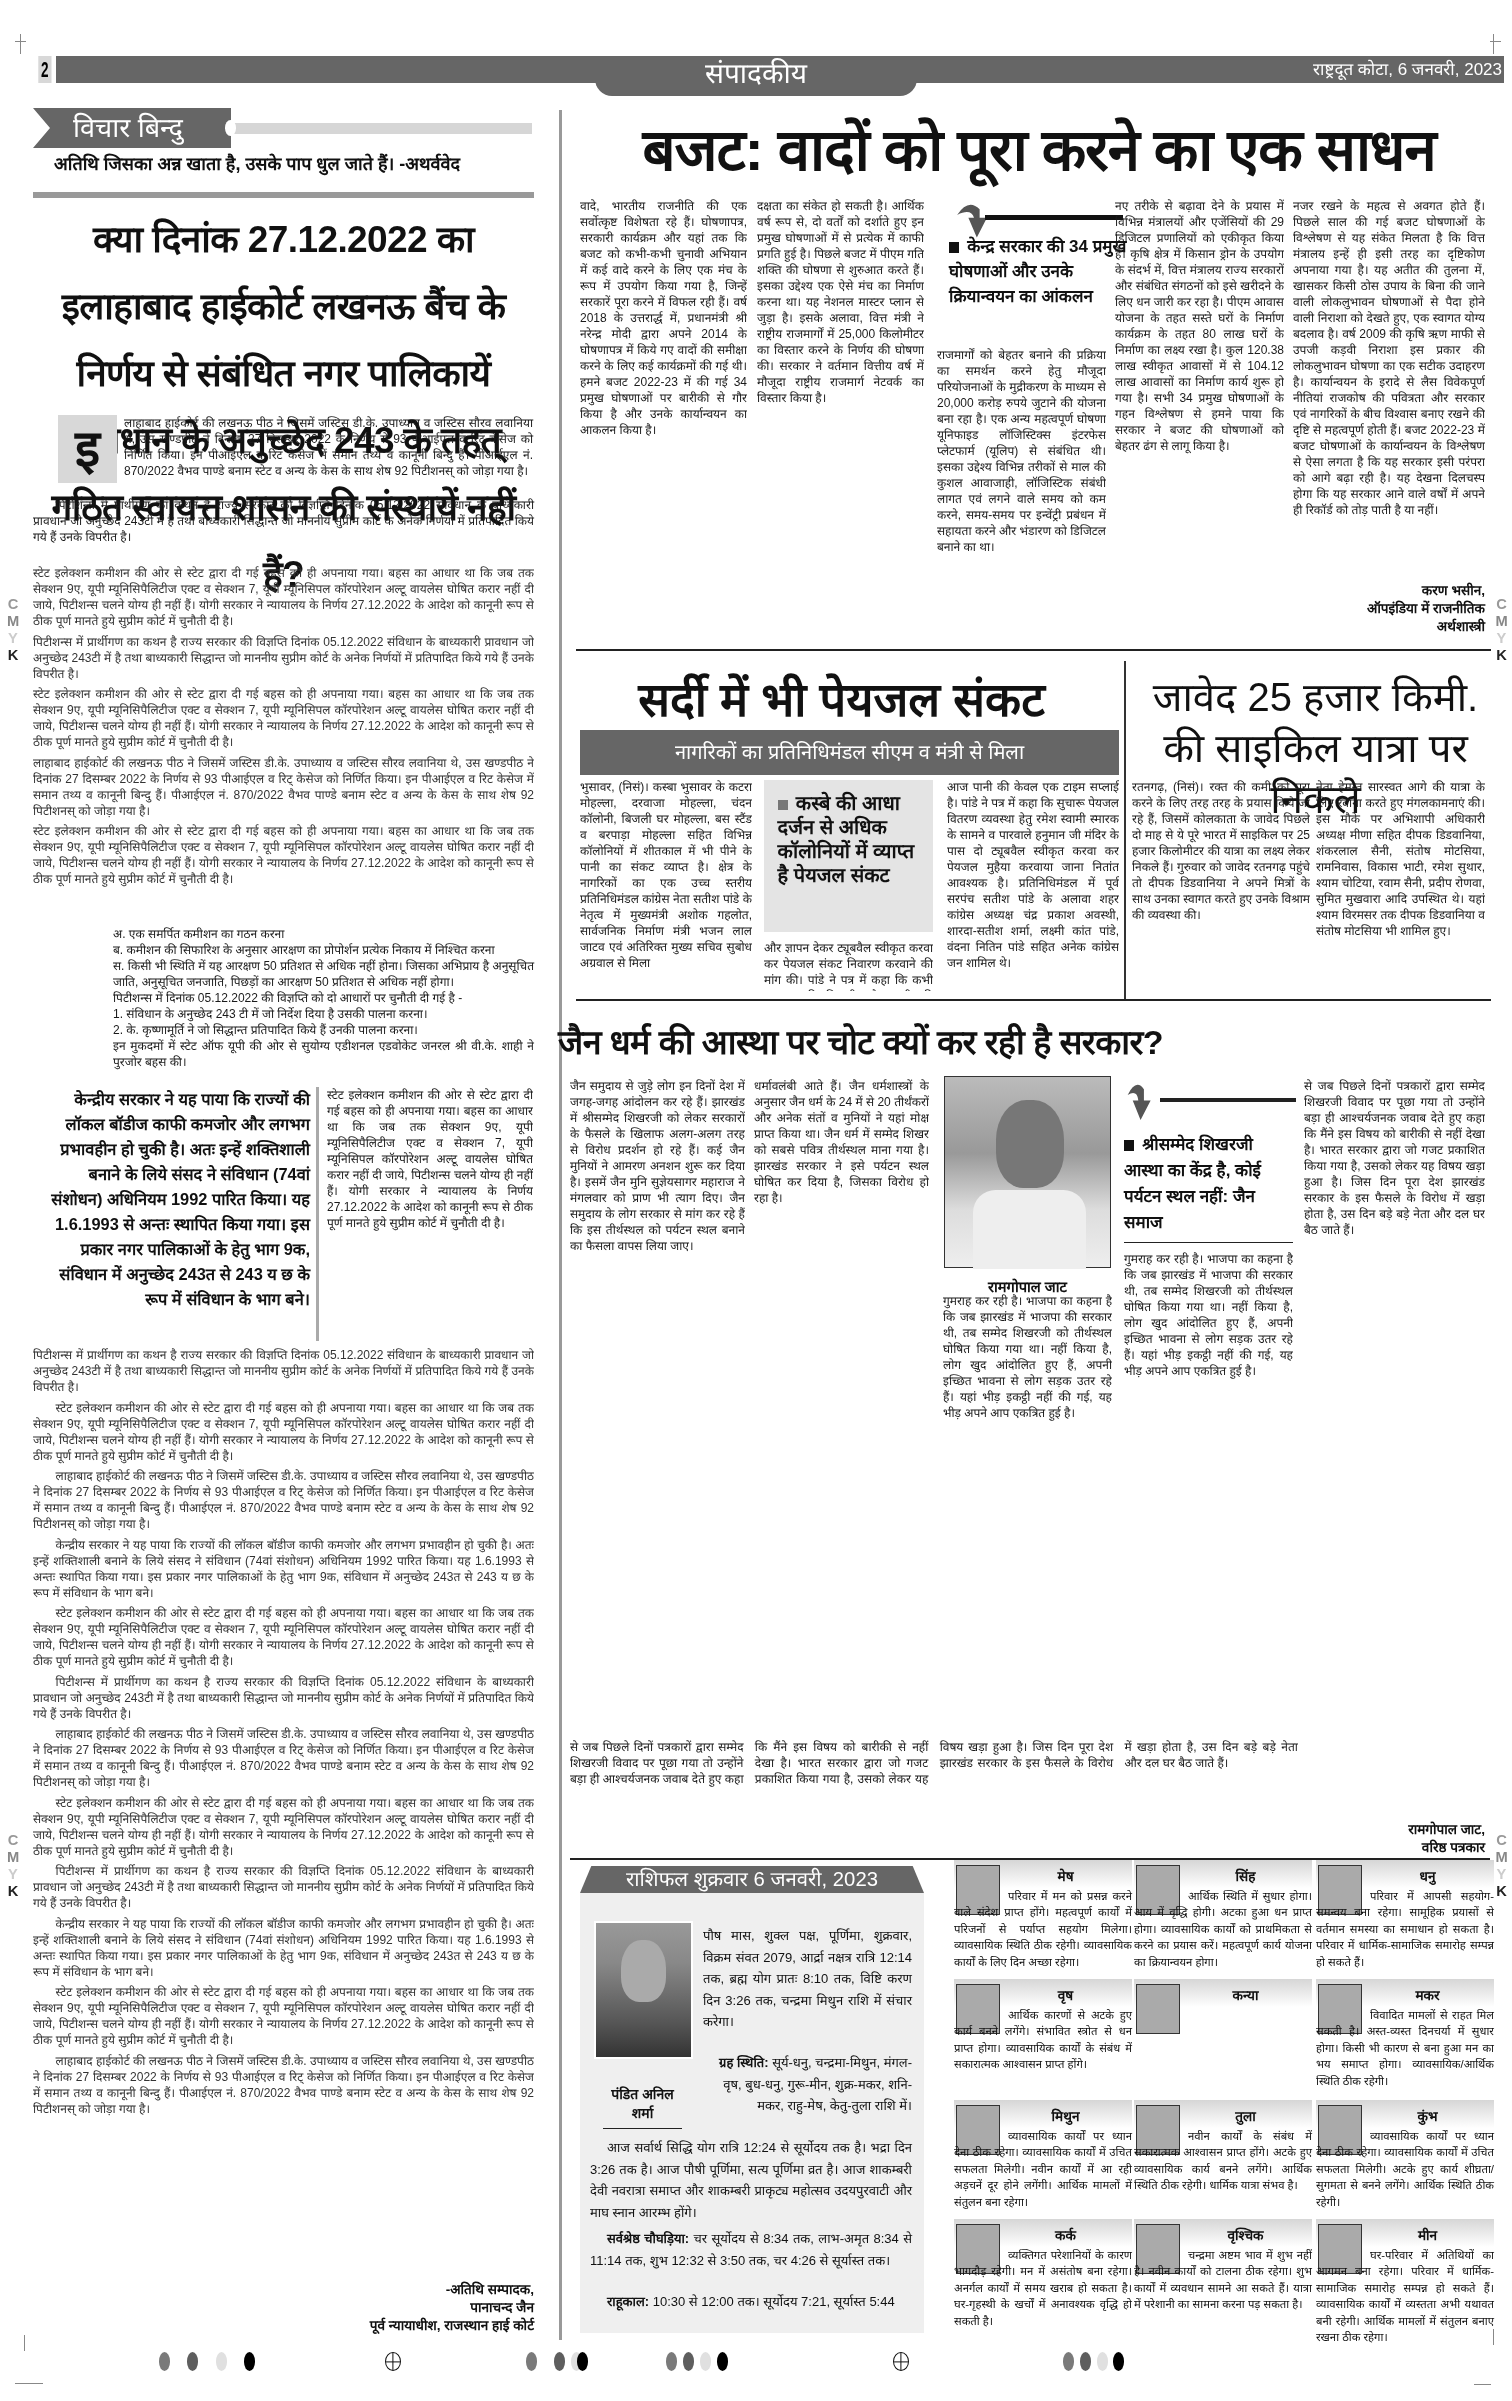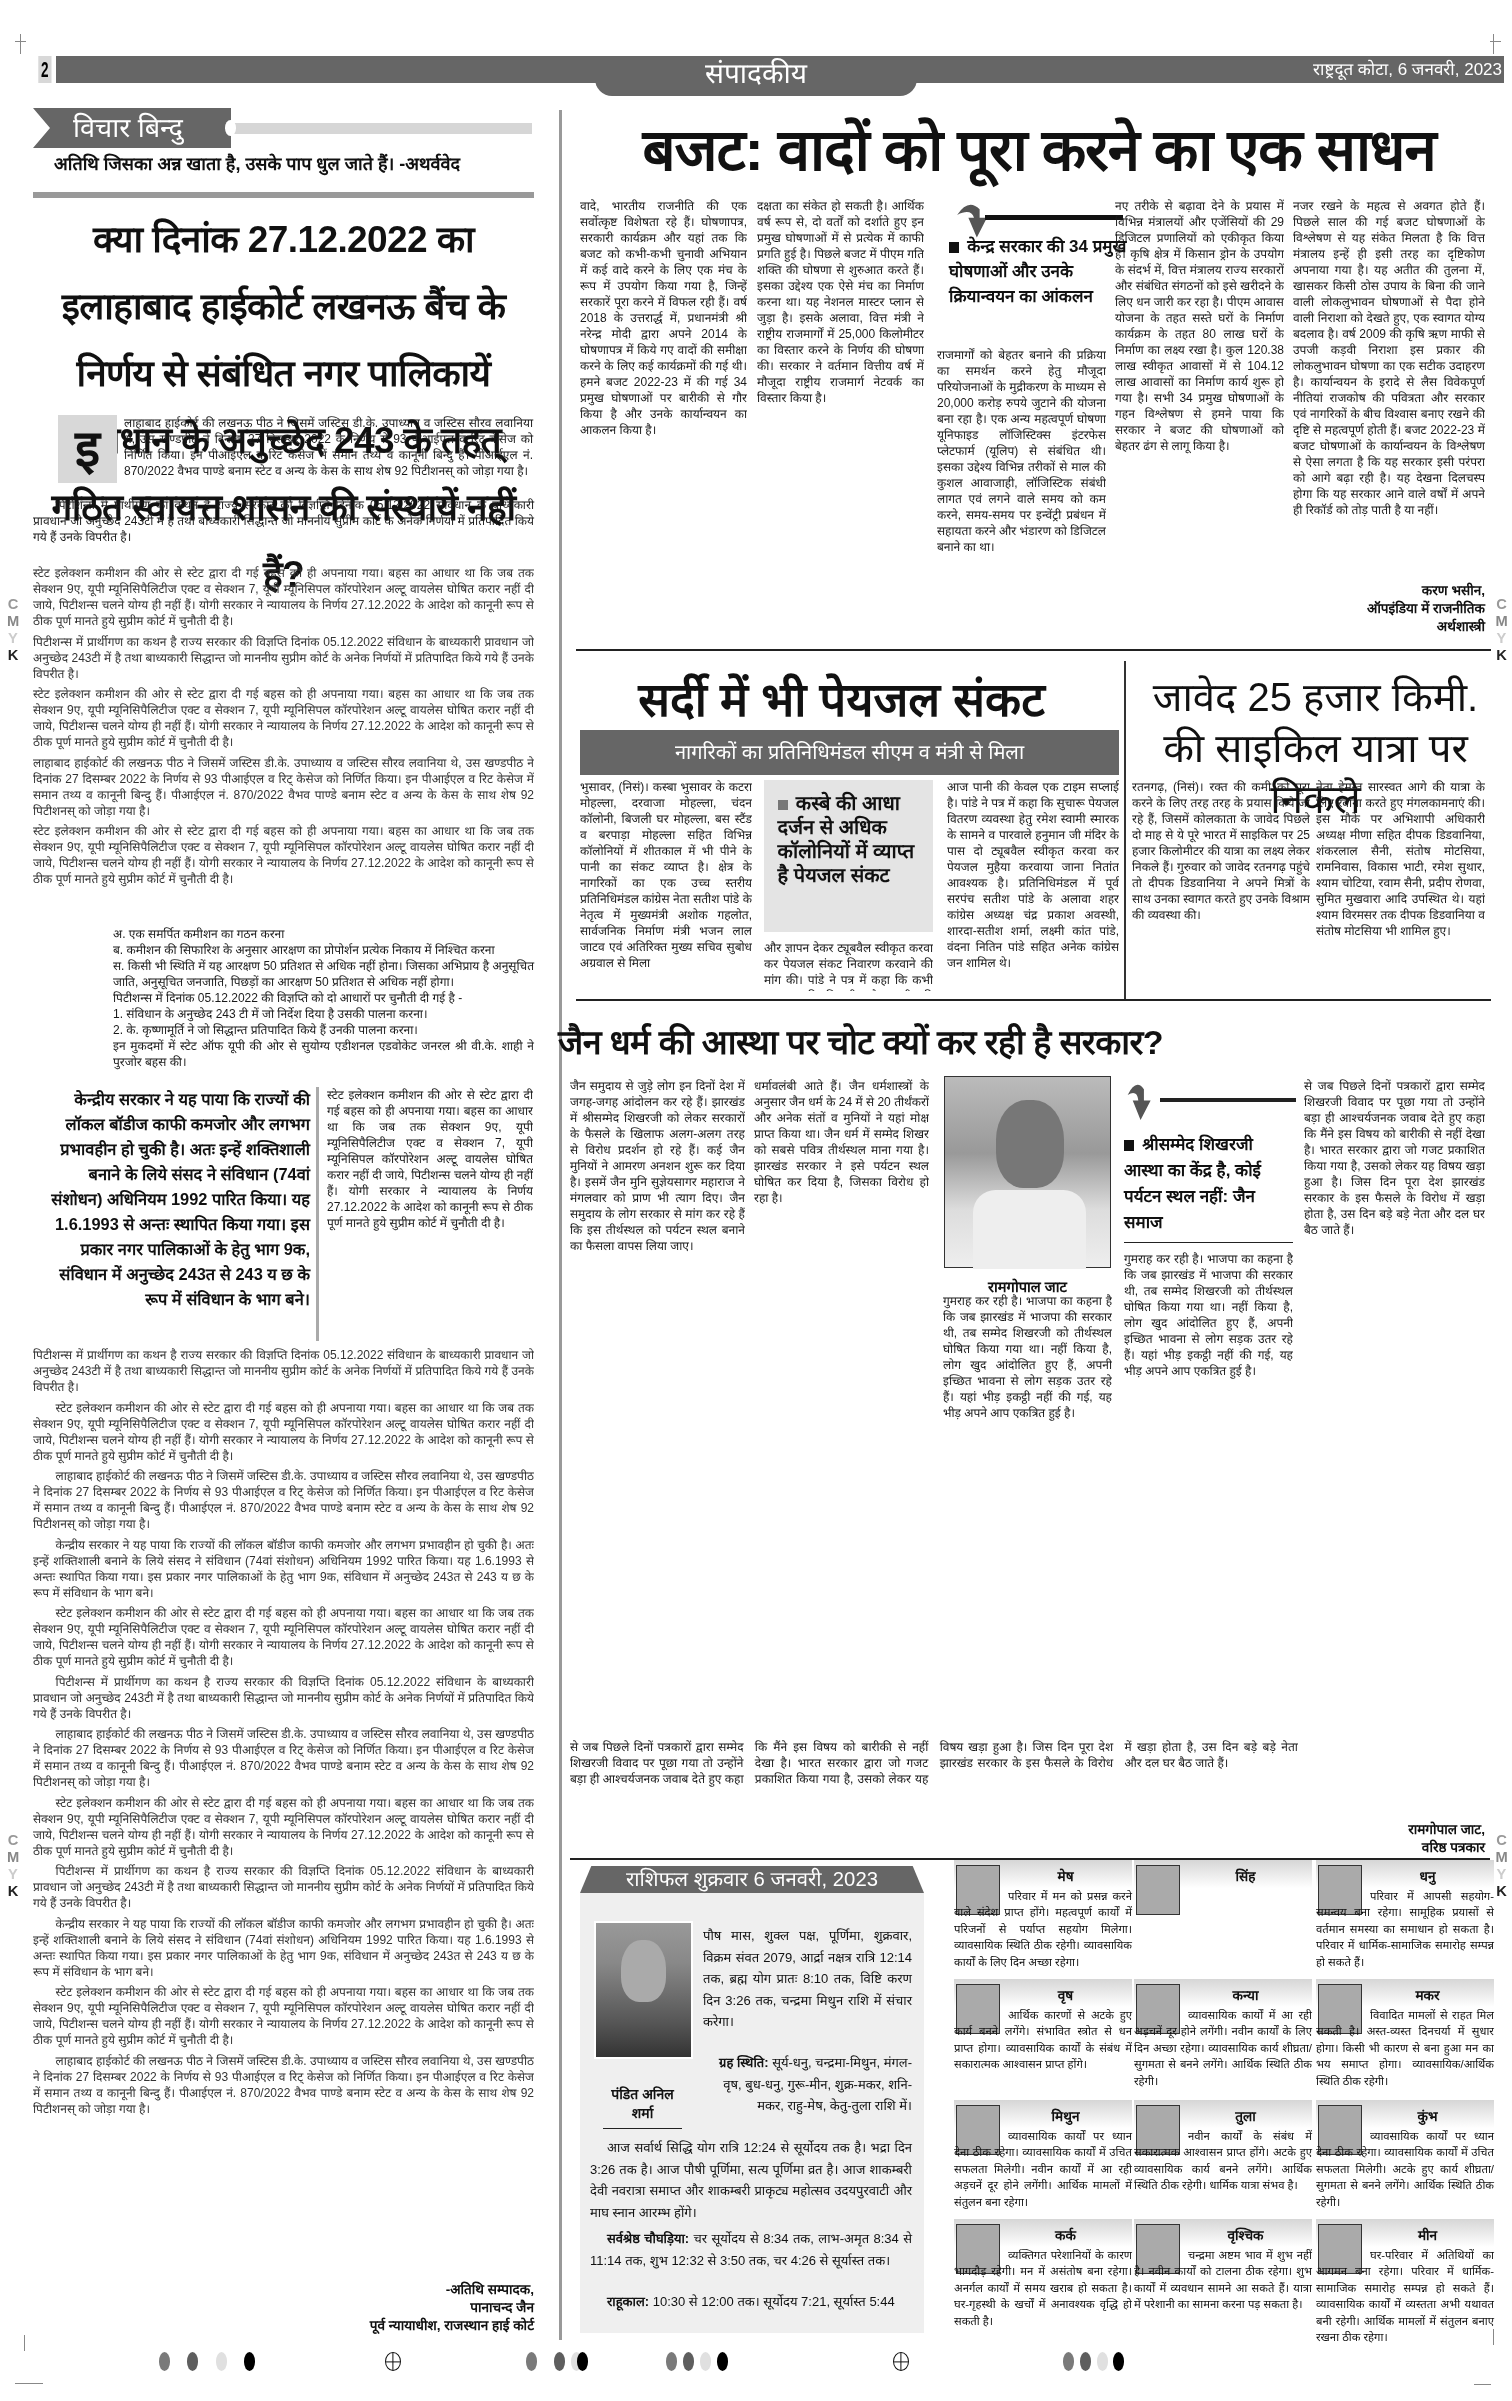--- a/index.html
+++ b/index.html
@@ -222,39 +222,39 @@
 <div class="sign-card" style="left:954px;top:1860px;">
   <div class="sign-head"></div>
   <div class="sign-img"></div>
   <div class="sign-name">मेष</div>
   <div class="sign-text">परिवार में मन को प्रसन्न करने वाले संदेश प्राप्त होंगे। महत्वपूर्ण कार्यों में परिजनों से पर्याप्त सहयोग मिलेगा। व्यावसायिक स्थिति ठीक रहेगी। व्यावसायिक कार्यों के लिए दिन अच्छा रहेगा।</div>
 </div>
 <div class="sign-card" style="left:1134px;top:1860px;">
   <div class="sign-head"></div>
   <div class="sign-img"></div>
   <div class="sign-name">सिंह</div>
+  <div class="sign-text">आर्थिक स्थिति में सुधार होगा। आय में वृद्धि होगी। अटका हुआ धन प्राप्त होगा। व्यावसायिक कार्यों को प्राथमिकता से करने का प्रयास करें। महत्वपूर्ण कार्य योजना का क्रियान्वयन होगा।</div>
 </div>
 <div class="sign-card" style="left:1316px;top:1860px;">
   <div class="sign-head"></div>
   <div class="sign-img"></div>
   <div class="sign-name">धनु</div>
   <div class="sign-text">परिवार में आपसी सहयोग-समन्वय बना रहेगा। सामूहिक प्रयासों से वर्तमान समस्या का समाधान हो सकता है। परिवार में धार्मिक-सामाजिक समारोह सम्पन्न हो सकते हैं।</div>
 </div>
 
 <div class="sign-card" style="left:954px;top:1979px;">
   <div class="sign-head"></div>
   <div class="sign-img"></div>
   <div class="sign-name">वृष</div>
   <div class="sign-text">आर्थिक कारणों से अटके हुए कार्य बनने लगेंगे। संभावित स्त्रोत से धन प्राप्त होगा। व्यावसायिक कार्यों के संबंध में सकारात्मक आश्वासन प्राप्त होंगे।</div>
 </div>
 <div class="sign-card" style="left:1134px;top:1979px;">
   <div class="sign-head"></div>
   <div class="sign-img"></div>
   <div class="sign-name">कन्या</div>
-  <div class="sign-text">व्यावसायिक कार्यों में आ रही अड़चनें दूर होने लगेंगी। नवीन कार्यों के लिए दिन अच्छा रहेगा। व्यावसायिक कार्य शीघ्रता/सुगमता से बनने लगेंगे। आर्थिक स्थिति ठीक रहेगी।</div>
 </div>
 <div class="sign-card" style="left:1316px;top:1979px;">
   <div class="sign-head"></div>
   <div class="sign-img"></div>
   <div class="sign-name">मकर</div>
   <div class="sign-text">विवादित मामलों से राहत मिल सकती है। अस्त-व्यस्त दिनचर्या में सुधार होगा। किसी भी कारण से बना हुआ मन का भय समाप्त होगा। व्यावसायिक/आर्थिक स्थिति ठीक रहेगी।</div>
 </div>
 
 <div class="sign-card" style="left:954px;top:2100px;">
   <div class="sign-head"></div>

